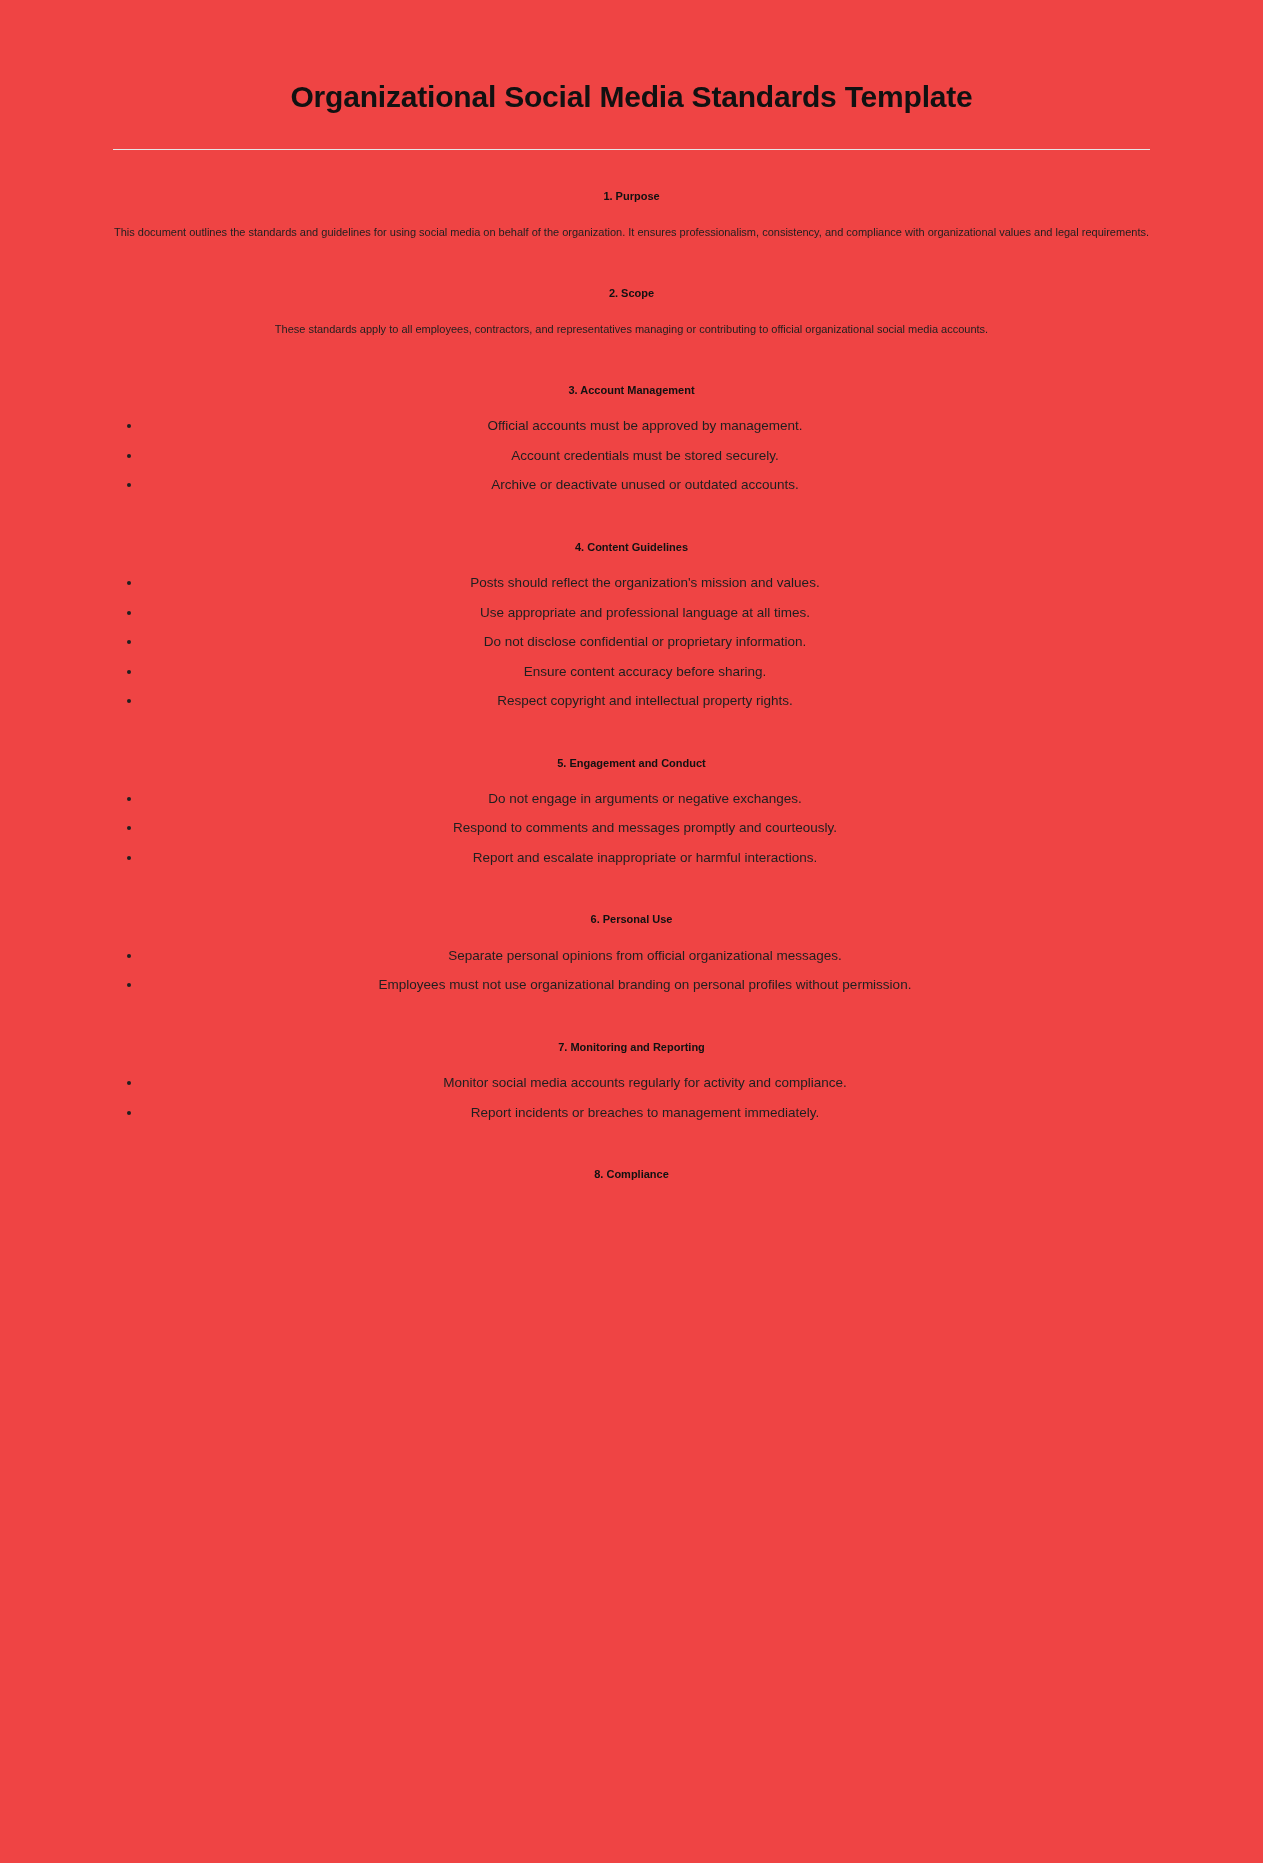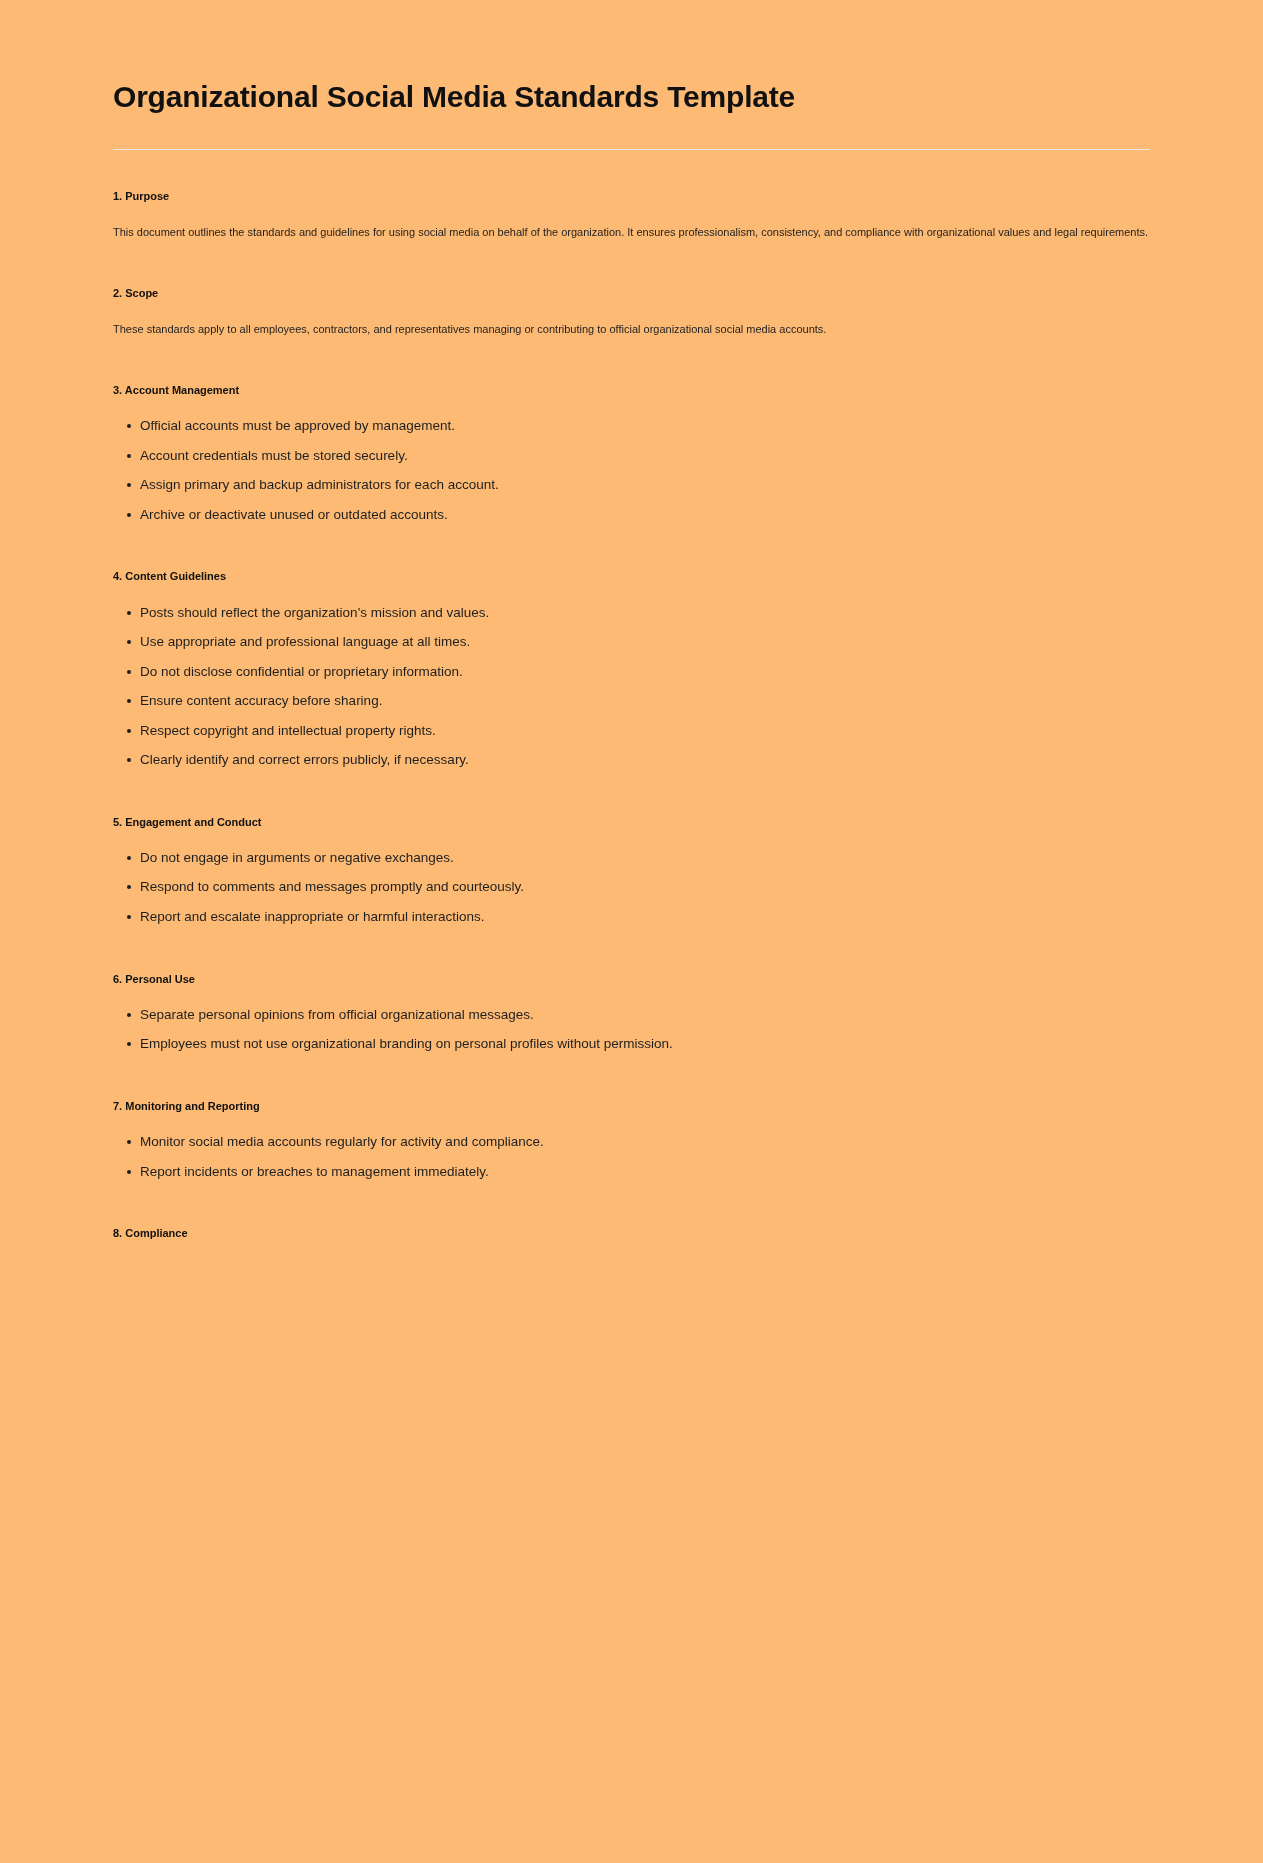--- a/index.html
+++ b/index.html
@@ -12,21 +12,22 @@
     min-height: 1863px;
     font-family: "Liberation Sans", sans-serif;
     color: #1a1a1a;
     -webkit-font-smoothing: antialiased;
   }
   .page {
     width: 1263px;
     min-height: 1863px;
     box-sizing: border-box;
     padding: 78px 113px 60px 113px;
-    background: #fdba74;
+    background: #ef4444;
+    text-align: center;
   }
   .doc-title {
     font-size: 30px;
     font-weight: bold;
     line-height: 1.25;
     letter-spacing: -0.2px;
     color: #111111;
     margin: 0 0 0 0;
   }
   .title-rule {
@@ -95,33 +96,31 @@
       </section>
       <section class="section">
         <h2 class="section-heading">2. Scope</h2>
         <p class="section-para">These standards apply to all employees, contractors, and representatives managing or contributing to official organizational social media accounts.</p>
       </section>
       <section class="section">
         <h2 class="section-heading">3. Account Management</h2>
         <ul class="section-list">
           <li>Official accounts must be approved by management.</li>
           <li>Account credentials must be stored securely.</li>
-          <li>Assign primary and backup administrators for each account.</li>
           <li>Archive or deactivate unused or outdated accounts.</li>
         </ul>
       </section>
       <section class="section">
         <h2 class="section-heading">4. Content Guidelines</h2>
         <ul class="section-list">
           <li>Posts should reflect the organization's mission and values.</li>
           <li>Use appropriate and professional language at all times.</li>
           <li>Do not disclose confidential or proprietary information.</li>
           <li>Ensure content accuracy before sharing.</li>
           <li>Respect copyright and intellectual property rights.</li>
-          <li>Clearly identify and correct errors publicly, if necessary.</li>
         </ul>
       </section>
       <section class="section">
         <h2 class="section-heading">5. Engagement and Conduct</h2>
         <ul class="section-list">
           <li>Do not engage in arguments or negative exchanges.</li>
           <li>Respond to comments and messages promptly and courteously.</li>
           <li>Report and escalate inappropriate or harmful interactions.</li>
         </ul>
       </section>

